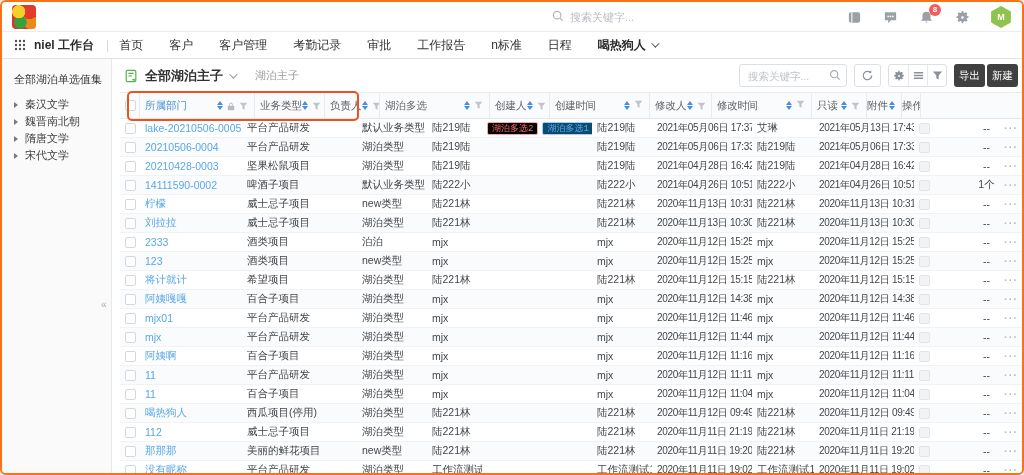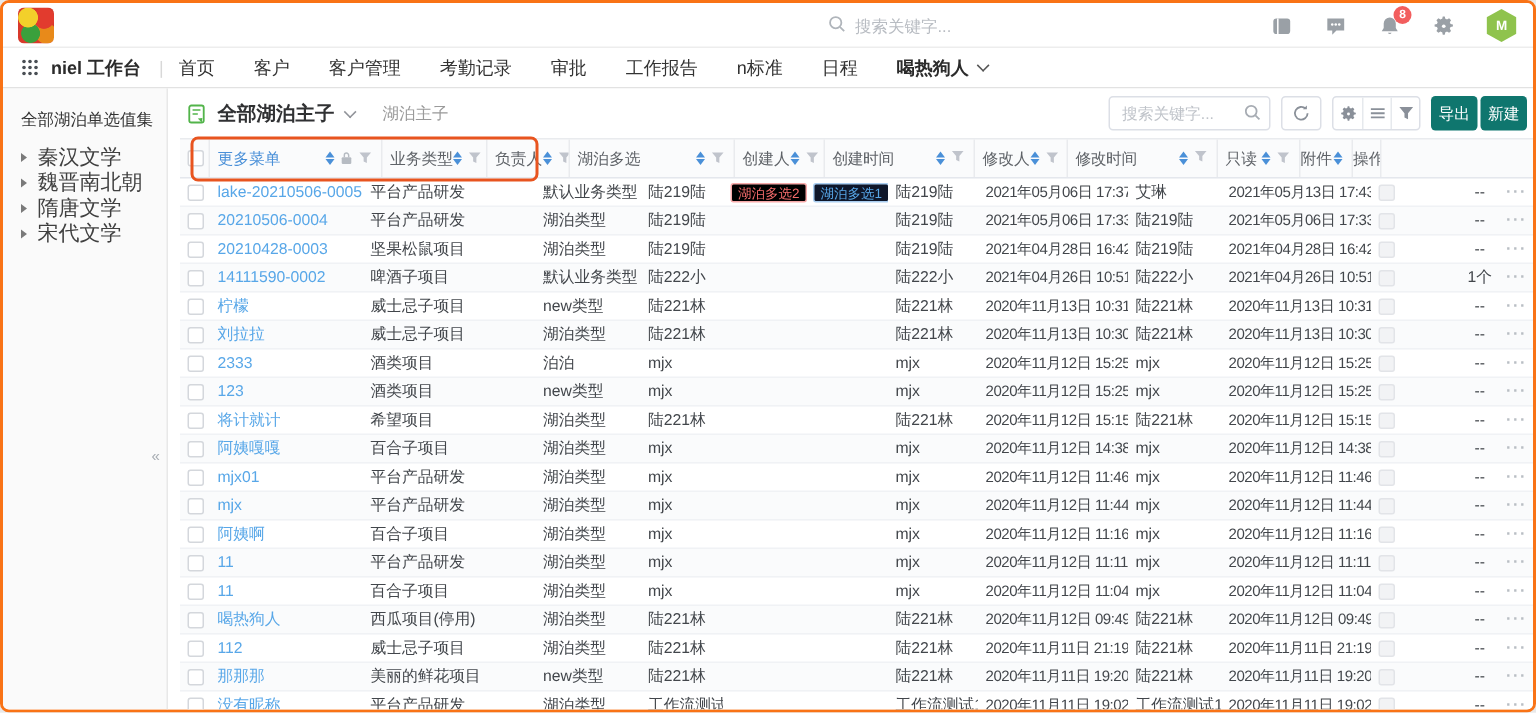--- a/index.html
+++ b/index.html
@@ -30,68 +30,68 @@
   .nav-item { font-size:12px; color:#333; cursor:pointer; white-space:nowrap; }
   .nav-more { display:flex; align-items:center; gap:5px; margin-left:26px; font-size:12px; color:#2b2b2b; font-weight:bold; cursor:pointer; }
   .chev { width:6px; height:6px; border-right:1.5px solid #555; border-bottom:1.5px solid #555; transform:rotate(45deg) translateY(-2px); }
 
   
   .body-row { position:relative; display:flex; height:414px; }
   .sidebar { width:110px; background:#fafafa; border-right:1px solid #e8e8e8; padding:13px 0 0 12px; flex:none; }
   .sb-title { font-size:11px; color:#333; margin-bottom:9px; white-space:nowrap; }
   .sb-item { display:flex; align-items:center; gap:7px; height:17px; cursor:pointer; }
   .tri { width:0; height:0; border-top:3.5px solid transparent; border-bottom:3.5px solid transparent; border-left:4.5px solid #7a7a7a; }
-  .sb-label { font-size:14px; color:#404040; white-space:nowrap; }
+  .sb-label { font-size:11px; color:#404040; white-space:nowrap; }
   .collapse { position:absolute; left:99px; top:239px; font-size:10px; color:#a8adb3; cursor:pointer; background:#fafafa; line-height:14px; }
 
   .content { position:relative; flex:1; background:#fff; overflow:hidden; }
 
   
   .toolbar { height:33px; display:flex; align-items:center; padding:0 4px 0 12px; }
   .view-title { font-size:13px; font-weight:bold; color:#303133; margin-left:7px; white-space:nowrap; }
   .toolbar .chev { margin-left:6px; border-color:#909399; }
   .view-tab { font-size:11px; color:#9a9a9a; margin-left:20px; white-space:nowrap; cursor:pointer; }
   .toolbar-right { margin-left:auto; display:flex; align-items:center; gap:7px; }
   .tsearch { position:relative; width:108px; height:23px; }
   .tsearch input { width:100%; height:100%; border:1px solid #dcdfe6; border-radius:3px; font-size:10.5px; padding:0 22px 0 8px; color:#555; outline:none; font-family:inherit; }
   .tsearch input::placeholder { color:#bfc3c9; }
   .tsearch svg { position:absolute; right:6px; top:5px; }
   .tool-btn { height:23px; width:27px; border:1px solid #dcdfe6; border-radius:3px; background:#fff; display:flex; align-items:center; justify-content:center; cursor:pointer; }
   .tool-group { height:23px; border:1px solid #dcdfe6; border-radius:3px; background:#fff; display:flex; align-items:stretch; }
   .tool-seg { width:19px; display:flex; align-items:center; justify-content:center; cursor:pointer; }
   .tool-seg + .tool-seg { border-left:1px solid #e6e9ed; }
-  .btn-red { height:23px; width:31px; background:#0f766e; color:#fff; font-size:10.5px; border:none; border-radius:3px; display:flex; align-items:center; justify-content:center; cursor:pointer; white-space:nowrap; }
+  .btn-red { height:23px; width:31px; background:#404040; color:#fff; font-size:10.5px; border:none; border-radius:3px; display:flex; align-items:center; justify-content:center; cursor:pointer; white-space:nowrap; }
   .btn-red + .btn-red { margin-left:-5px; }
 
   
   .t-head { display:flex; height:27px; margin-left:8px; border-top:1px solid #e9ebee; border-bottom:1px solid #e4e7ed; background:#fafbfc; }
   .t-cell { display:flex; align-items:center; padding-left:5px; overflow:hidden; white-space:nowrap; flex:none; }
   .th { border-right:1px solid #e9ebee; }
   .th-label { font-size:10.5px; color:#5f6368; }
   .th-label.blue { color:#4a90d8; }
   .th .icons { margin-left:auto; display:flex; align-items:center; gap:4px; padding-right:6px; }
   .sorter { display:flex; flex-direction:column; gap:1px; cursor:pointer; }
   .car { width:0; height:0; border-left:3px solid transparent; border-right:3px solid transparent; }
   .car.up { border-bottom:4px solid #4a90d8; }
   .car.dn { border-top:4px solid #4a90d8; }
   .t-body { overflow:hidden; }
   .t-row { display:flex; height:19px; border-bottom:1px solid #f0f2f5; margin-left:8px; }
   .t-row:nth-child(even) { background:#fafbfc; }
   .t-row .t-cell { font-size:10.5px; color:#42464b; }
   .c0 { width:20px; } .c1 { width:102px; } .c2 { width:115px; } .c3 { width:70px; }
-  .c4 { width:55px; } .c5 { width:110px; } .c6 { width:60px; } .c7 { width:100px; font-size:10px !important; letter-spacing:-0.3px; }
+  .c4 { width:55px; } .c5 { width:110px;font-family:Liberation Mono, monospace; } .c6 { width:60px; } .c7 { width:100px; font-size:10px !important; letter-spacing:-0.3px; }
   .c8 { width:62px; } .c9 { width:100px; font-size:10px !important; letter-spacing:-0.3px; } .c10 { width:55px; }
   .c11 { width:35px; justify-content:center; padding-left:0; } .c12 { width:19px; padding-left:0; }
   .link { color:#58a7e8; cursor:pointer; text-decoration:none; }
   .cb { width:11px; height:11px; border:1px solid #d4d7dc; border-radius:2px; background:#fff; cursor:pointer; flex:none; }
   .cb.ro { background:#f2f3f5; border-color:#e2e4e8; cursor:default; }
   .tagbox { display:flex; gap:4px; align-items:center; }
   .tag { font-size:9px; height:13px; line-height:12px; padding:0 4px; border-radius:2px; border:1px solid; }
   .tag-red { color:#f56c6c; border-color:#f7a9a9; background:#000000; }
-  .tag-blue { color:#58a7e8; border-color:#a9cdf0; background:#0f172a; }
+  .tag-blue { color:#58a7e8; border-color:#a9cdf0; background:#0c4a6e; }
   .attach-none { color:#c0c4cc; }
   .dots { color:#b9bec4; font-size:11px; letter-spacing:1px; cursor:pointer; font-weight:bold; }
 
   .annotation { position:absolute; left:15px; top:32px; width:232px; height:30px; border:2.5px solid #e8541f; border-radius:5px; pointer-events:none; z-index:5; }
 </style>
 </head>
 <body>
 
 <div class="window">
 
@@ -253,21 +253,21 @@
       </div>
 
       <div class="t-head" id="t-head">
           <div class="t-cell th c0">
     <span class="cb"></span>
     <span class="th-label"></span>
 
   </div>
           <div class="t-cell th c2">
 
-    <span class="th-label blue">更多菜单</span>
+    <span class="th-label blue">所属部门</span>
     <span class="icons">
       <span class="sorter" hidden="">
                 <i class="car up"></i>
                 <i class="car dn"></i>
               </span>
       <span class="lock">
         <svg width="8" height="9" viewBox="0 0 10 11">
                   <rect x="1" y="4.6" width="8" height="5.6" rx="1" fill="#b6bbc2"></rect>
                   <path d="M3.2 4.6V3a1.8 1.8 0 0 1 3.6 0v1.6" stroke="#b6bbc2" fill="none" stroke-width="1.2"></path>
                 </svg>

